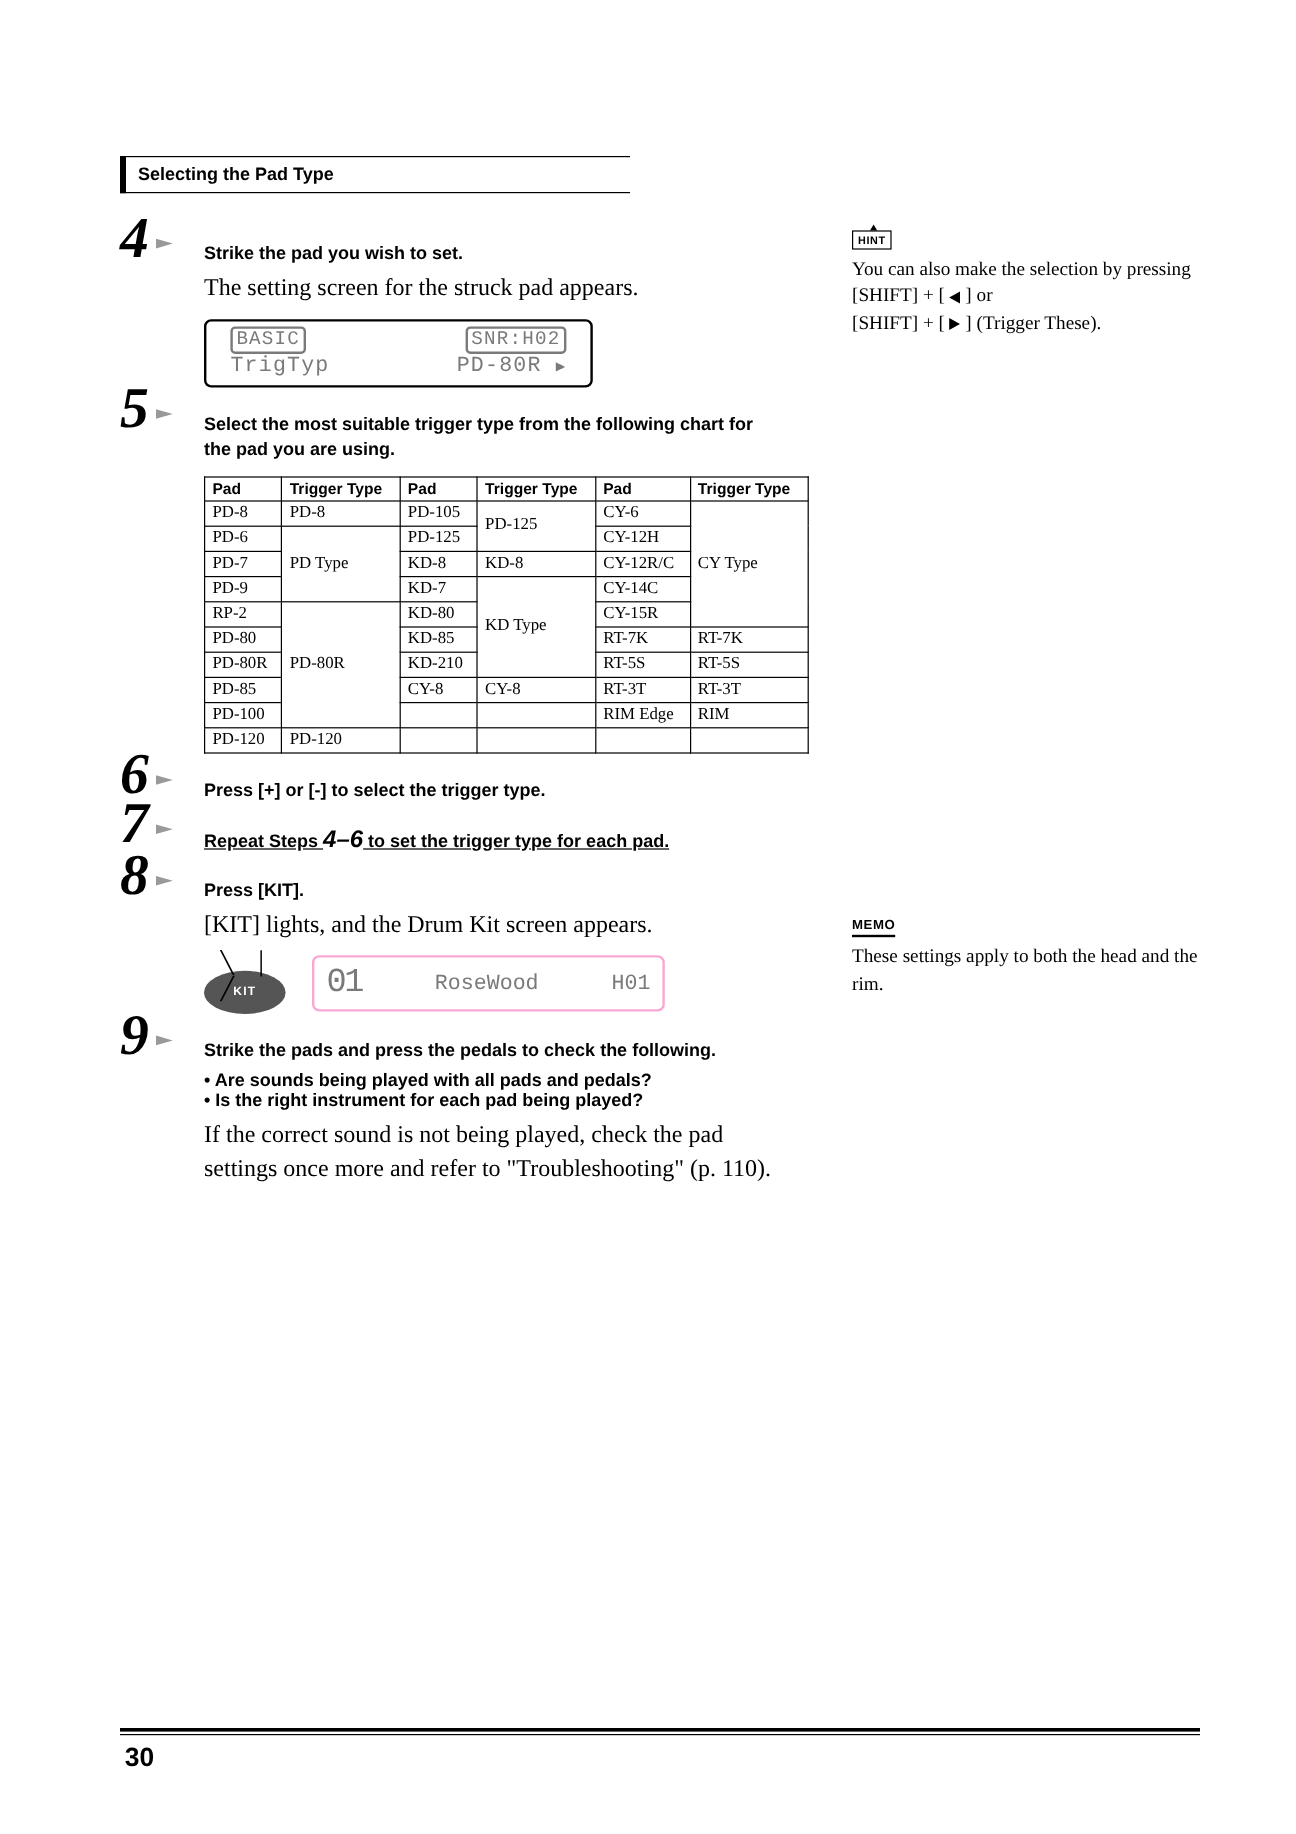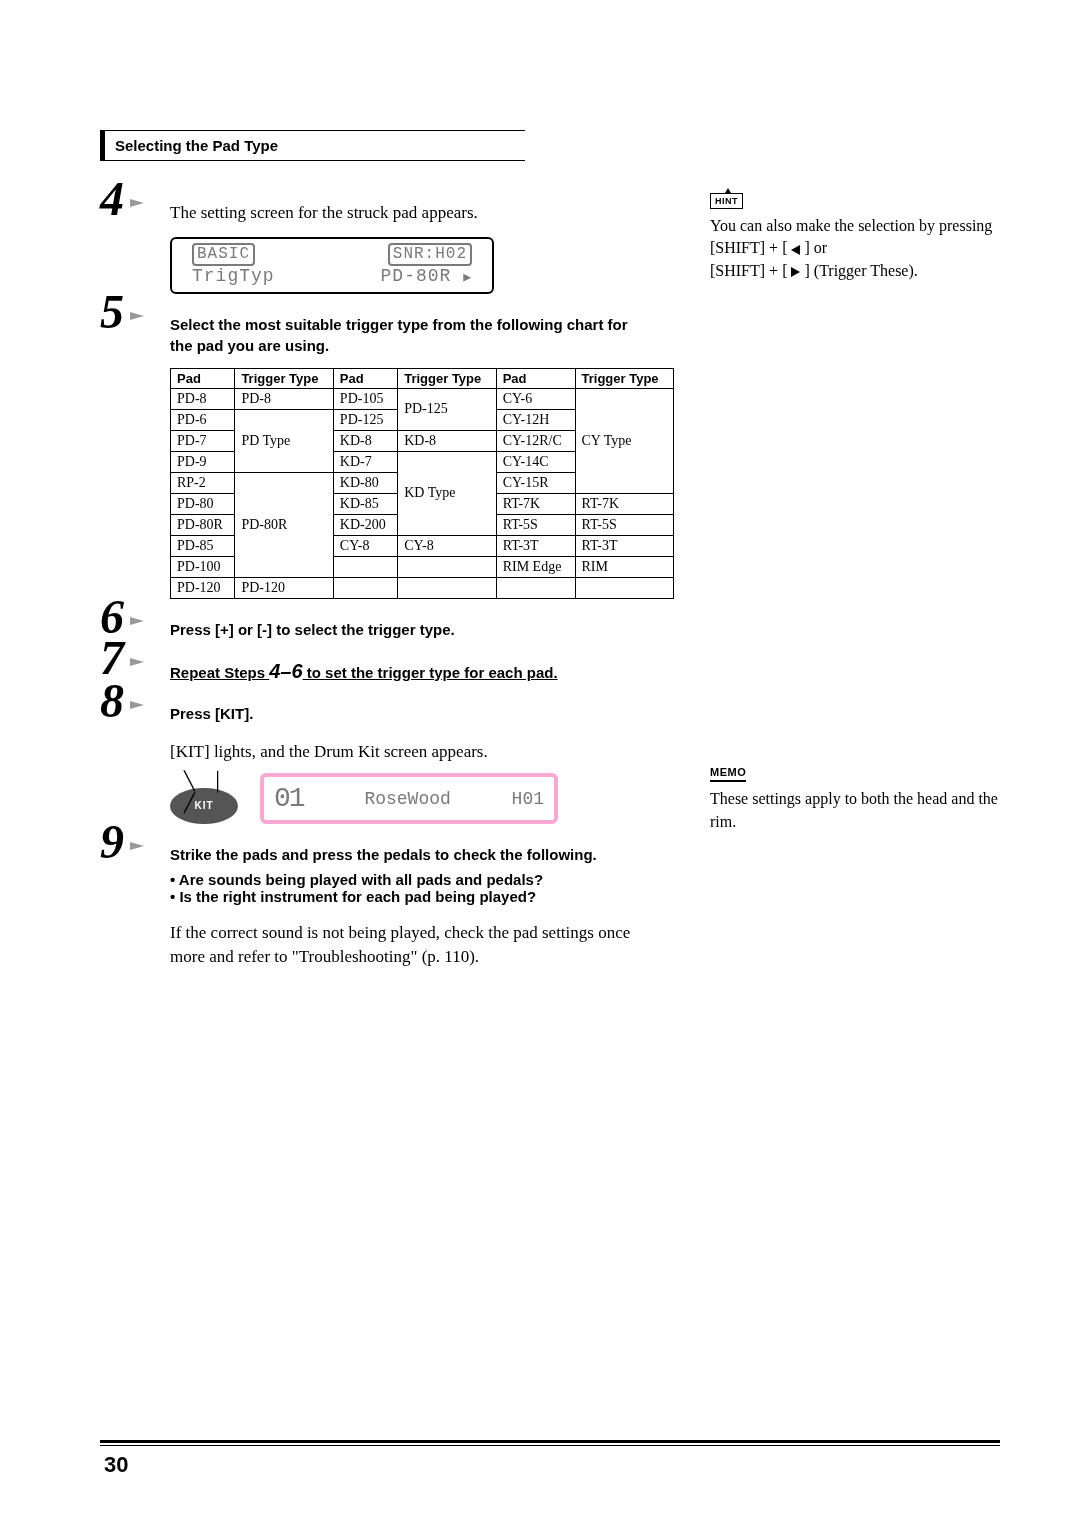--- a/index.html
+++ b/index.html
@@ -75,23 +75,23 @@
     text-decoration: underline;
   }
   .step-italic {
     font-family: Arial, Helvetica, sans-serif;
     font-weight: bold;
     font-style: italic;
     font-size: 20px;
   }
   .body-text {
     font-family: Georgia, 'Times New Roman', serif;
-    font-size: 17px;
+    font-size: 20px;
     line-height: 1.4;
-    margin-top: 16px;
+    margin-top: 4px;
   }
   .lcd {
     border: 2px solid #000;
     border-radius: 6px;
     width: 280px;
     padding: 4px 20px;
     margin: 12px 0 18px 0;
     font-family: 'Courier New', monospace;
     font-size: 18px;
     letter-spacing: 1px;
@@ -171,21 +171,21 @@
   }
   .kit-rays {
     position: absolute;
     top: -4px;
     left: 14px;
     font-size: 18px;
     color: #000;
     letter-spacing: 6px;
   }
   .lcd-wide {
-    border: 4px solid #f9a8d4;
+    border: 2px solid #f9a8d4;
     border-radius: 6px;
     width: 270px;
     padding: 6px 10px;
     font-family: 'Courier New', monospace;
     font-size: 18px;
     color: #7a7a7a;
     background: #fff;
     display: flex;
     align-items: center;
     justify-content: space-between;
@@ -280,20 +280,21 @@
 <body>
 
 <div class="page clearfix">
 
   <div class="main-col">
 
     <div class="section-header">Selecting the Pad Type</div>
 
     <div class="step">
       <div class="step-num">4</div>
+      <div class="step-bold">Strike the pad you wish to set.</div>
       <div class="body-text">The setting screen for the struck pad appears.</div>
       <div class="lcd">
         <div class="lcd-row">
           <span class="lcd-box">BASIC</span>
           <span class="lcd-box">SNR:H02</span>
         </div>
         <div class="lcd-row">
           <span>TrigTyp</span>
           <span><span>PD-80R</span> <span class="lcd-tri">▶</span></span>
         </div>
@@ -349,21 +350,21 @@
               <td>CY-15R</td>
             </tr>
             <tr>
               <td>PD-80</td>
               <td>KD-85</td>
               <td>RT-7K</td>
               <td rowspan="1">RT-7K</td>
             </tr>
             <tr>
               <td>PD-80R</td>
-              <td>KD-200</td>
+              <td>KD-210</td>
               <td>RT-5S</td>
               <td rowspan="1">RT-5S</td>
             </tr>
             <tr>
               <td>PD-85</td>
               <td>CY-8</td>
               <td rowspan="1">CY-8</td>
               <td>RT-3T</td>
               <td rowspan="1">RT-3T</td>
             </tr>

